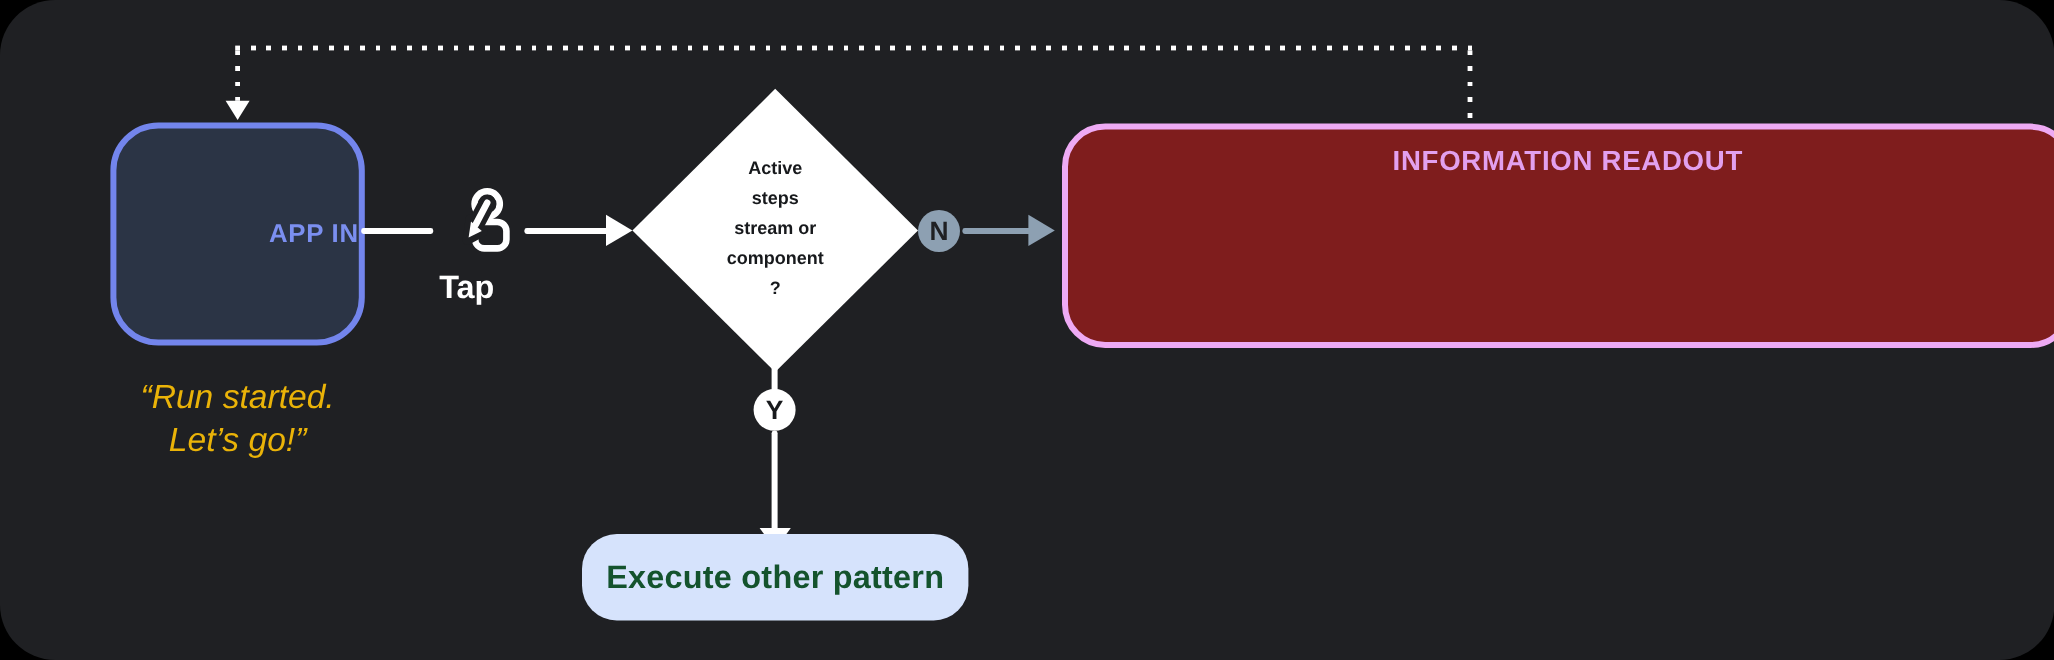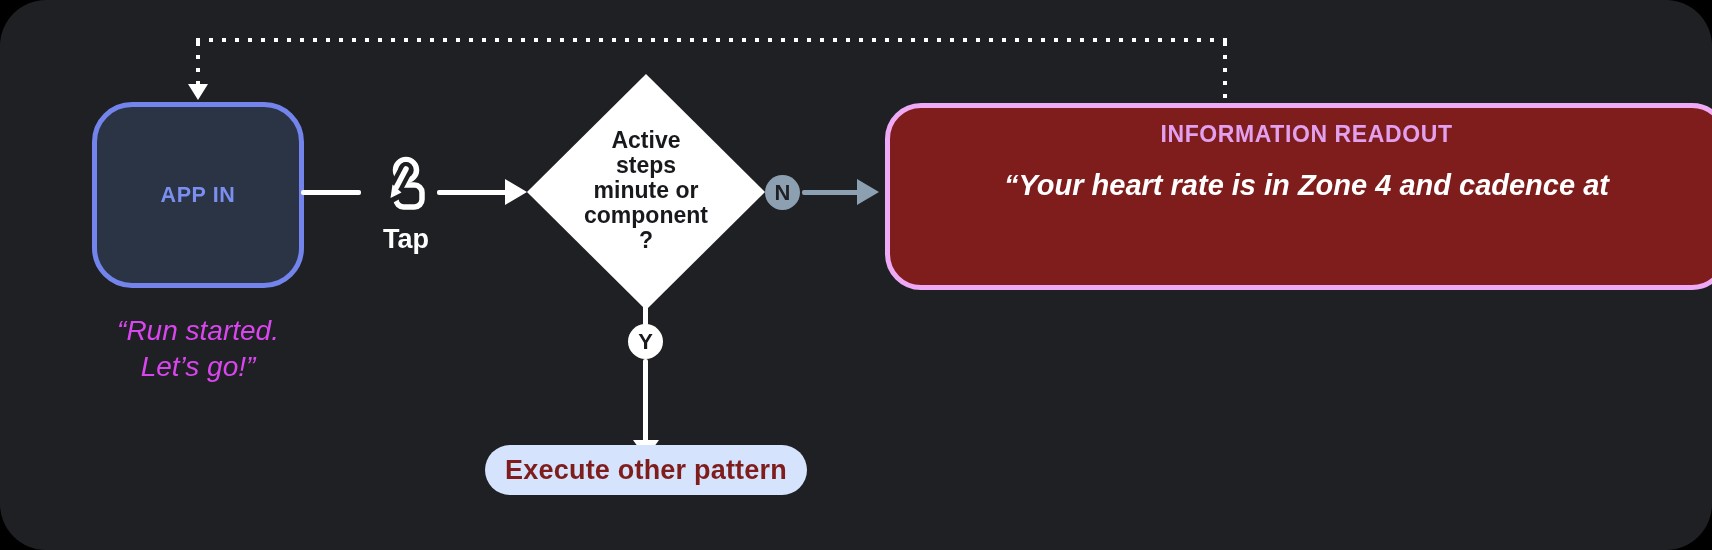--- a/index.html
+++ b/index.html
@@ -15,53 +15,53 @@
   .tri{position:absolute;width:0;height:0;}
   .tri-down-sm{border-left:10px solid transparent;border-right:10px solid transparent;border-top:16px solid #fff;}
   .tri-right{border-top:13px solid transparent;border-bottom:13px solid transparent;border-left:22px solid #fff;}
   .tri-right-slate{border-top:13px solid transparent;border-bottom:13px solid transparent;border-left:22px solid #8da0b2;}
   .tri-down-lg{border-left:13px solid transparent;border-right:13px solid transparent;border-top:18px solid #fff;}
   .slate{background:#8da0b2;}
 
   
   .app-box{position:absolute;left:92px;top:102px;width:212px;height:186px;box-sizing:border-box;
     background:#2b3445;border:5px solid #7385ec;border-radius:40px;
-    display:flex;align-items:center;justify-content:center;}
+    display:flex;align-items:center;justify-content:flex-end;}
   .app-label{color:#7b8ff0;font-weight:700;font-size:21.5px;line-height:27px;letter-spacing:.6px;text-align:center;}
   .app-quote{position:absolute;left:72px;top:313px;width:252px;text-align:center;
-    color:#d946ef;font-style:italic;font-size:28px;line-height:36px;}
+    color:#eab308;font-style:italic;font-size:28px;line-height:36px;}
 
   
   .tap-icon{position:absolute;left:379px;top:155px;}
-  .tap-label{position:absolute;left:366px;top:224px;width:80px;text-align:center;
+  .tap-label{position:absolute;left:366px;top:224px;width:80px;text-align:left;
     color:#fff;font-weight:700;font-size:27px;}
 
   
   .diamond-svg{position:absolute;left:520px;top:67px;}
   .diamond-text{position:absolute;left:556px;top:128px;width:180px;text-align:center;
-    color:#17191c;font-weight:700;font-size:23px;line-height:25px;}
+    color:#17191c;font-weight:700;font-size:15px;line-height:25px;}
 
   
   .badge{position:absolute;width:35px;height:35px;border-radius:50%;
     display:flex;align-items:center;justify-content:center;font-weight:700;font-size:22px;}
   .badge-n{left:765px;top:175px;background:#8da0b2;color:#1f2023;}
   .badge-y{left:628px;top:324px;background:#fff;color:#17191c;}
 
   
   .readout{position:absolute;left:885px;top:103px;width:843px;height:187px;box-sizing:border-box;
     background:#7f1d1d;border:5px solid #eeaaf4;border-radius:36px;
     display:flex;flex-direction:column;align-items:center;padding-top:13px;}
   .readout-title{color:#e2a0ee;font-weight:700;font-size:23px;letter-spacing:.6px;}
   .readout-quote{margin-top:19px;text-align:center;color:#fff;font-weight:700;font-style:italic;
     font-size:29px;line-height:37px;}
 
   
-  .pill{position:absolute;left:485px;top:445px;width:322px;height:50px;background:#d6e3fc;
+  .pill{position:absolute;left:485px;top:445px;width:322px;height:72px;background:#d6e3fc;
     border-radius:29px;display:flex;align-items:center;justify-content:center;
-    color:#7f1d1d;font-weight:700;font-size:27px;letter-spacing:.2px;}
+    color:#14532d;font-weight:700;font-size:27px;letter-spacing:.2px;}
 </style>
 </head>
 <body>
 
 <div class="stage">
   <div class="panel"></div>
 
   <div class="dot-h" style="left:196px;top:38px;width:1031px;"></div>
   <div class="dot-v" style="left:196px;top:42px;height:42px;"></div>
   <div class="dot-v" style="left:1223px;top:42px;height:62px;"></div>
@@ -89,33 +89,33 @@
   <div class="tap-label">Tap</div>
   <div class="hline" style="left:437px;top:190px;width:72px;"></div>
   <div class="tri tri-right" style="left:505px;top:179px;"></div>
 
   <svg class="diamond-svg" width="252" height="250" viewBox="0 0 252 250">
     <polygon points="126,7 245,125 126,243 7,125" fill="#ffffff"></polygon>
   </svg>
   <div class="diamond-text">
     <span>Active</span><br>
     <span>steps</span><br>
-    <span>minute or</span><br>
+    <span>stream or</span><br>
     <span>component</span><br>
     <span>?</span>
   </div>
 
   <div class="badge badge-n">N</div>
   <div class="hline slate" style="left:802px;top:190px;width:58px;"></div>
   <div class="tri tri-right-slate" style="left:857px;top:179px;"></div>
 
   <div class="readout">
     <div class="readout-title">INFORMATION READOUT</div>
     <div class="readout-quote">
-      <span>“Your heart rate is in Zone 4 and cadence at</span><br>
+      <br>
     </div>
   </div>
 
   <div class="vline" style="left:643px;top:305px;height:21px;"></div>
   <div class="badge badge-y">Y</div>
   <div class="vline" style="left:643px;top:359px;height:83px;"></div>
   <div class="tri tri-down-lg" style="left:633px;top:440px;"></div>
 
   <div class="pill">Execute other pattern</div>
 </div>

